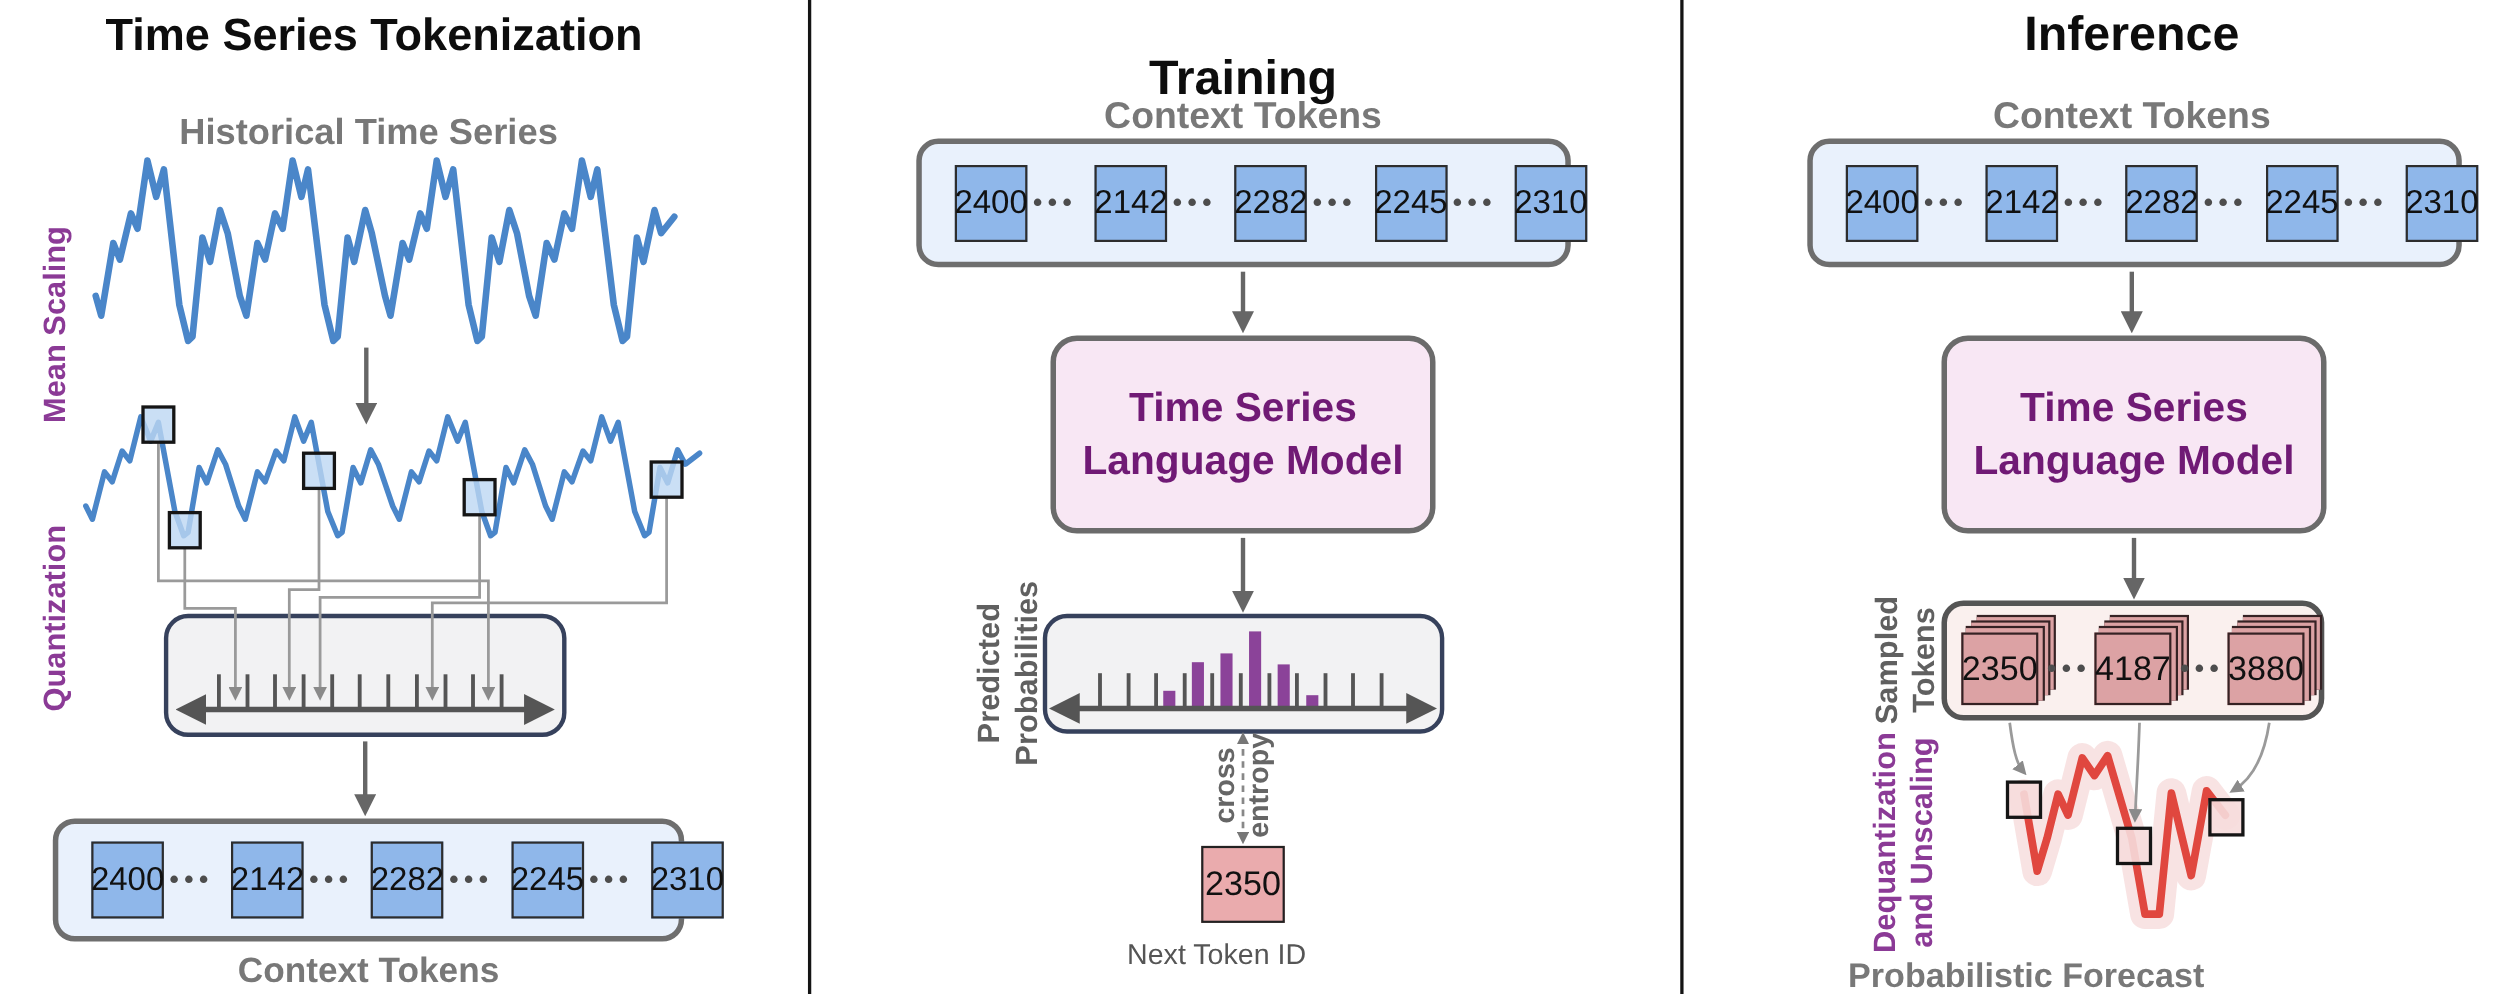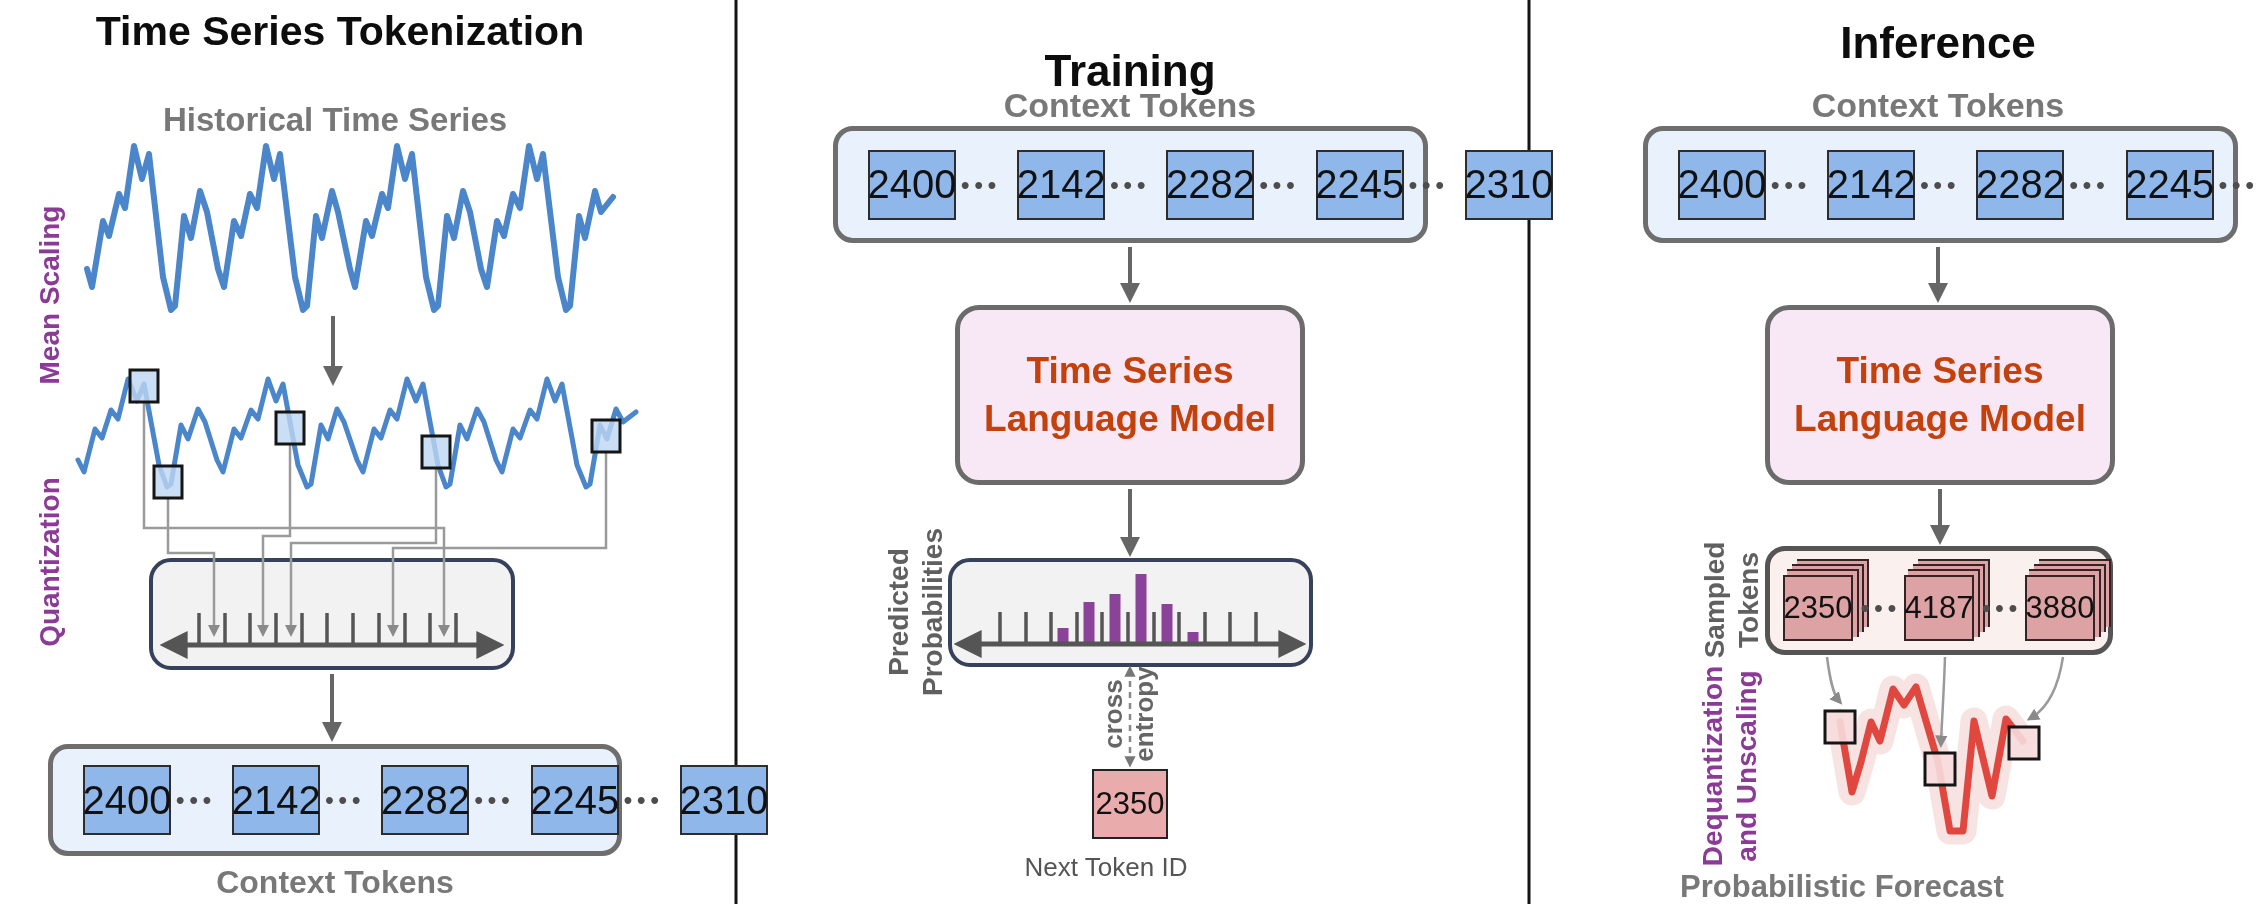--- a/index.html
+++ b/index.html
@@ -12,29 +12,29 @@
 
   .panel-title{transform:translateX(-50%);font-weight:700;color:#0d0d0d;white-space:nowrap;}
   .gray-label{transform:translateX(-50%);font-weight:700;color:#787878;white-space:nowrap;}
   .rot{transform:translate(-50%,-50%) rotate(-90deg);white-space:pre;text-align:center;
        font-weight:700;line-height:1.2;}
   .rot.purple{color:#8b3a96;}
   .rot.gray{color:#606060;}
 
   .tok-box{border:5px solid #6e6e6e;border-radius:20px;background:#e9f1fc;
            display:flex;align-items:center;justify-content:space-evenly;padding:0 14px;}
-  .token{width:88px;height:70px;background:#8fb7ea;border:2px solid #2d2d2d;
+  .token{width:66px;height:70px;background:#8fb7ea;border:2px solid #2d2d2d;
          display:flex;align-items:center;justify-content:center;
-         font-size:40px;color:#111;flex:0 0 auto;margin-left:16px;}
+         font-size:30px;color:#111;flex:0 0 auto;margin-left:16px;}
   .dots{color:#4d4d4d;font-size:24px;font-weight:700;letter-spacing:5px;padding-left:5px;flex:0 0 auto;}
 
   .plain-box{border:4px solid #36415c;border-radius:22px;background:#f2f2f3;}
   .model-box{border:5px solid #6b6b6b;border-radius:24px;background:#f8e7f4;
              display:flex;align-items:center;justify-content:center;text-align:center;
-             font-size:37px;font-weight:700;color:#c2410c;white-space:pre-line;line-height:1.3;}
+             font-size:37px;font-weight:700;color:#701a75;white-space:pre-line;line-height:1.3;}
 
   .sampled-box{border:5px solid #555;border-radius:20px;background:#faf0ee;
                display:flex;align-items:center;justify-content:space-evenly;padding:14px 10px 0 10px;}
   .card{width:70px;height:66px;background:#dca2a4;border:2px solid #352224;
         display:flex;align-items:center;justify-content:center;font-size:31px;color:#111;flex:0 0 auto;
         box-shadow:4px -4px 0 0 #dca2a4,5px -5px 0 1px #352224,
                    9px -9px 0 0 #dca2a4,10px -10px 0 1px #352224,
                    14px -14px 0 0 #dca2a4,15px -15px 0 1px #352224;}
 
   .next-token{background:#eaabad;border:2px solid #222;display:flex;align-items:center;
@@ -159,21 +159,21 @@
     </div>
   <div class="over model-box" style="left:955px;top:305px;width:350px;height:180px;">Time Series
 Language Model</div>
   <div class="over rot gray" style="left:916px;top:612px;font-size:28px;">Predicted
 Probabilities</div>
   <div class="over rot gray" style="left:1129px;top:714px;font-size:26px;font-weight:600;color:#666;">cross
 entropy</div>
   <div class="over next-token" style="left:1092px;top:769px;width:76px;height:70px;">2350</div>
   <div class="over small-gray" style="left:1106px;top:852px;font-size:26px;">Next Token ID</div>
 
-  <div class="over panel-title" style="left:1938px;top:18px;font-size:44px;">Inference</div>
+  <div class="over panel-title" style="left:1938px;top:6px;font-size:44px;">Inference</div>
   <div class="over gray-label" style="left:1938px;top:86px;font-size:34px;">Context Tokens</div>
   <div class="over tok-box" style="left:1643px;top:126px;width:595px;height:117px;">
       <span class="token">2400</span>
       <span class="dots">•••</span>
       <span class="token">2142</span>
       <span class="dots">•••</span>
       <span class="token">2282</span>
       <span class="dots">•••</span>
       <span class="token">2245</span>
       <span class="dots">•••</span>

